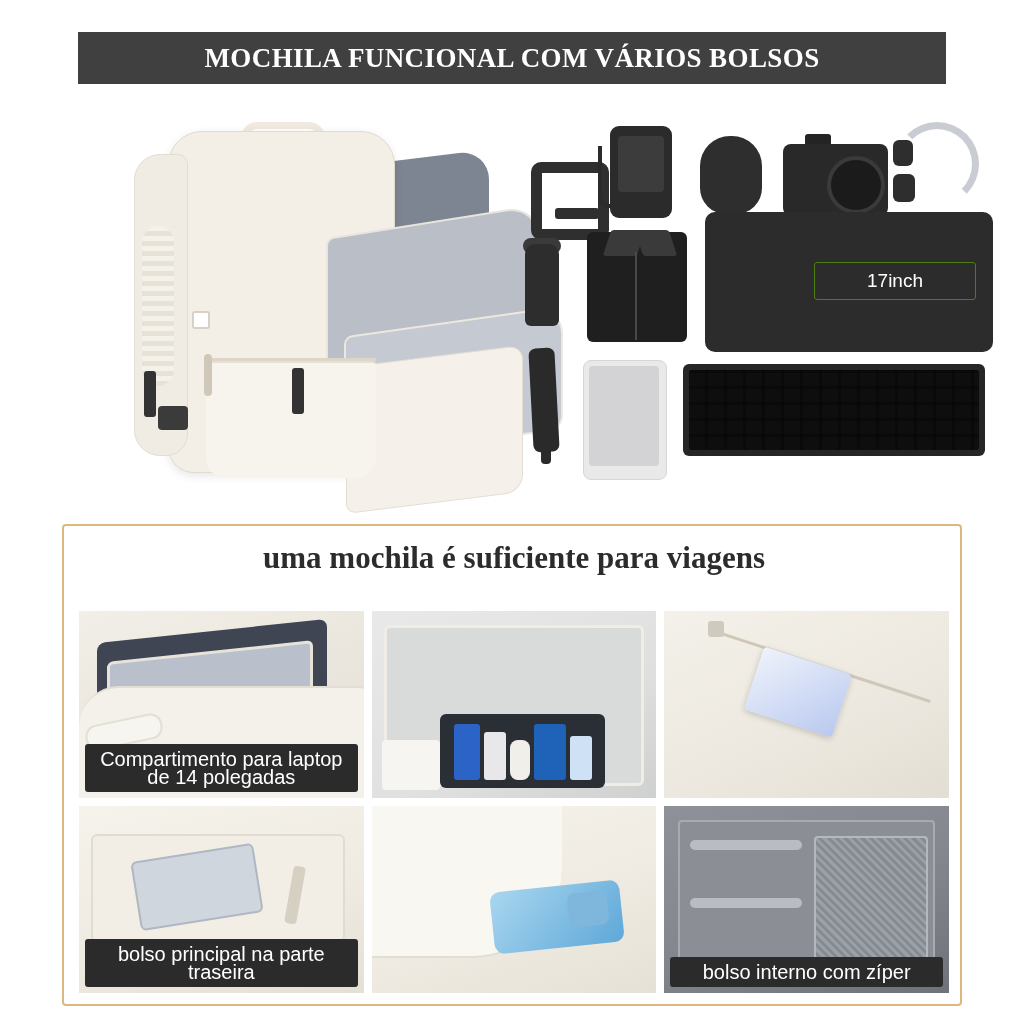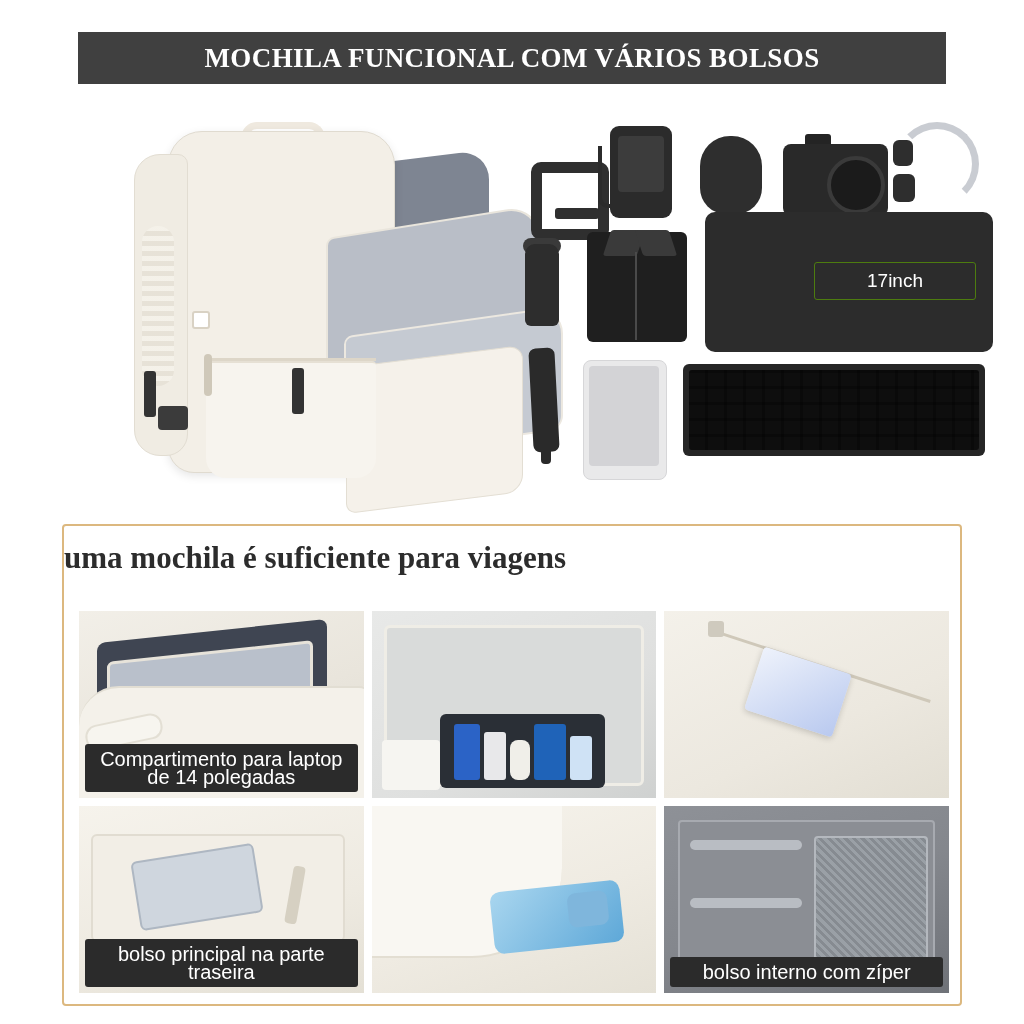--- a/index.html
+++ b/index.html
@@ -347,20 +347,21 @@
     border: 2px solid #dcb87f;
     border-radius: 4px;
     background: #ffffff;
     box-sizing: border-box;
   }
   .lower-title {
     position: absolute;
     left: 0;
     top: 14px;
     width: 900px;
+    text-align: center;
     font-family: "Liberation Serif", serif;
     font-size: 31px;
     font-weight: 700;
     color: #2c2c2c;
   }
 
   .grid {
     position: absolute;
     left: 15px;
     top: 85px;

